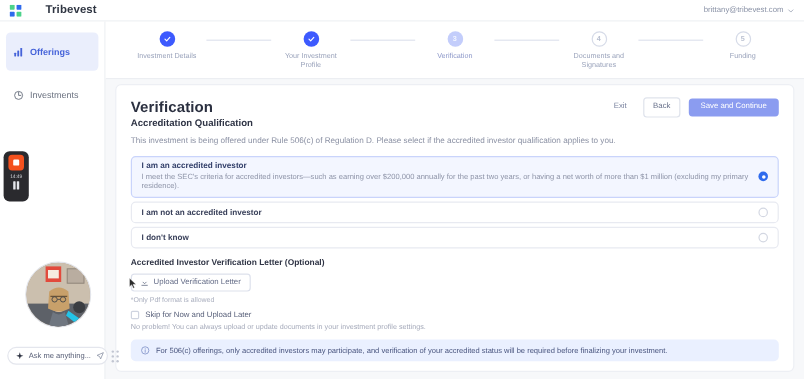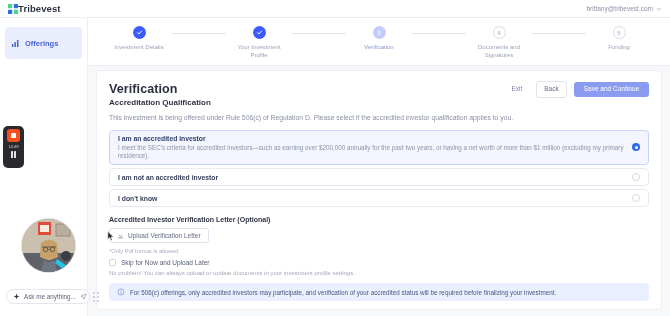--- a/index.html
+++ b/index.html
@@ -11,21 +11,21 @@
     font-size: 10px;
     position: relative;
   }
   
   .topbar {
     position: absolute; top: 0; left: 0; width: 670px; height: 18px;
     background: #ffffff; border-bottom: 1px solid #eceef2;
     display: flex; align-items: center; justify-content: space-between;
     padding: 0 8px;
   }
-  .brand { display: flex; align-items: center; gap: 0; }
+  .brand { display: flex; align-items: center; gap: 20px; }
   .brand-mark { width: 10px; height: 10px; display: block; }
   .brand-name { font-size: 9.5px; font-weight: 600; color: #2f3542; letter-spacing: .1px; }
   .account { display: flex; align-items: center; gap: 3px; }
   .account-email { font-size: 6.5px; color: #8b93a7; }
   .caret { width: 6px; height: 6px; display:block; }
   
   .sidebar {
     position: absolute; top: 18px; left: 0; width: 88px; height: 298px;
     background: #ffffff; border-right: 1px solid #eceef2;
     padding-top: 9px;
@@ -177,20 +177,29 @@
 <div class="sidebar">
   <div class="nav-item active">
     <span>
       <svg class="nav-icon" viewBox="0 0 10 10">
         <rect x="1" y="5.5" width="1.7" height="3.5" rx="0.4" fill="#4663d9"></rect>
         <rect x="3.8" y="3.4" width="1.7" height="5.6" rx="0.4" fill="#4663d9"></rect>
         <rect x="6.6" y="1.2" width="1.7" height="7.8" rx="0.4" fill="#4663d9"></rect>
       </svg>
     </span>
     <span>Offerings</span>
+  </div>
+  <div class="nav-item">
+    <span>
+      <svg class="nav-icon" viewBox="0 0 10 10">
+        <circle cx="5" cy="5" r="3.7" fill="none" stroke="#6b7280" stroke-width="0.85"></circle>
+        <path d="M5 2.1 L5 5 L7.1 5" stroke="#6b7280" stroke-width="0.85" fill="none" stroke-linecap="round"></path>
+      </svg>
+    </span>
+    <span>Investments</span>
   </div>
 </div>
 
 <div class="stepper">
 
   <div class="step">
     <span class="step-dot done">
       <svg class="step-check" viewBox="0 0 8 8">
           <path d="M1.7 4.1 L3.3 5.7 L6.3 2.5" stroke="#fff" stroke-width="1.1" fill="none" stroke-linecap="round" stroke-linejoin="round"></path>
         </svg>

